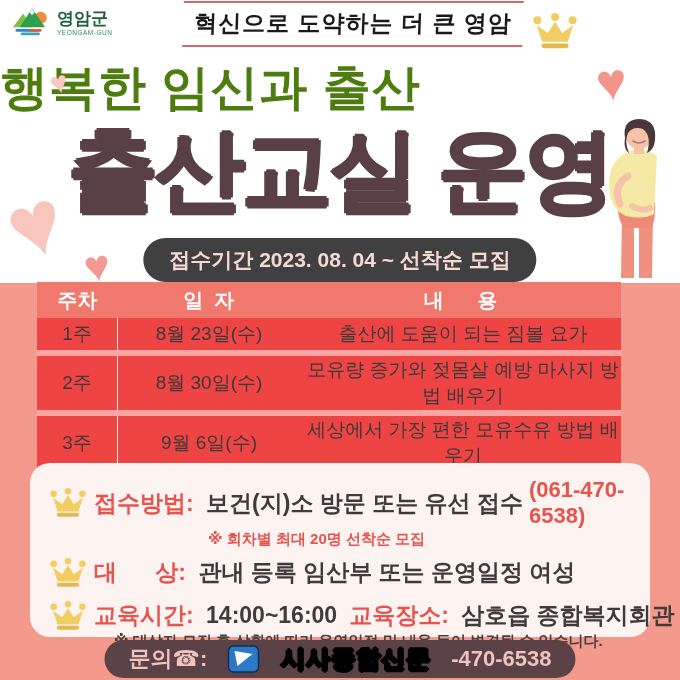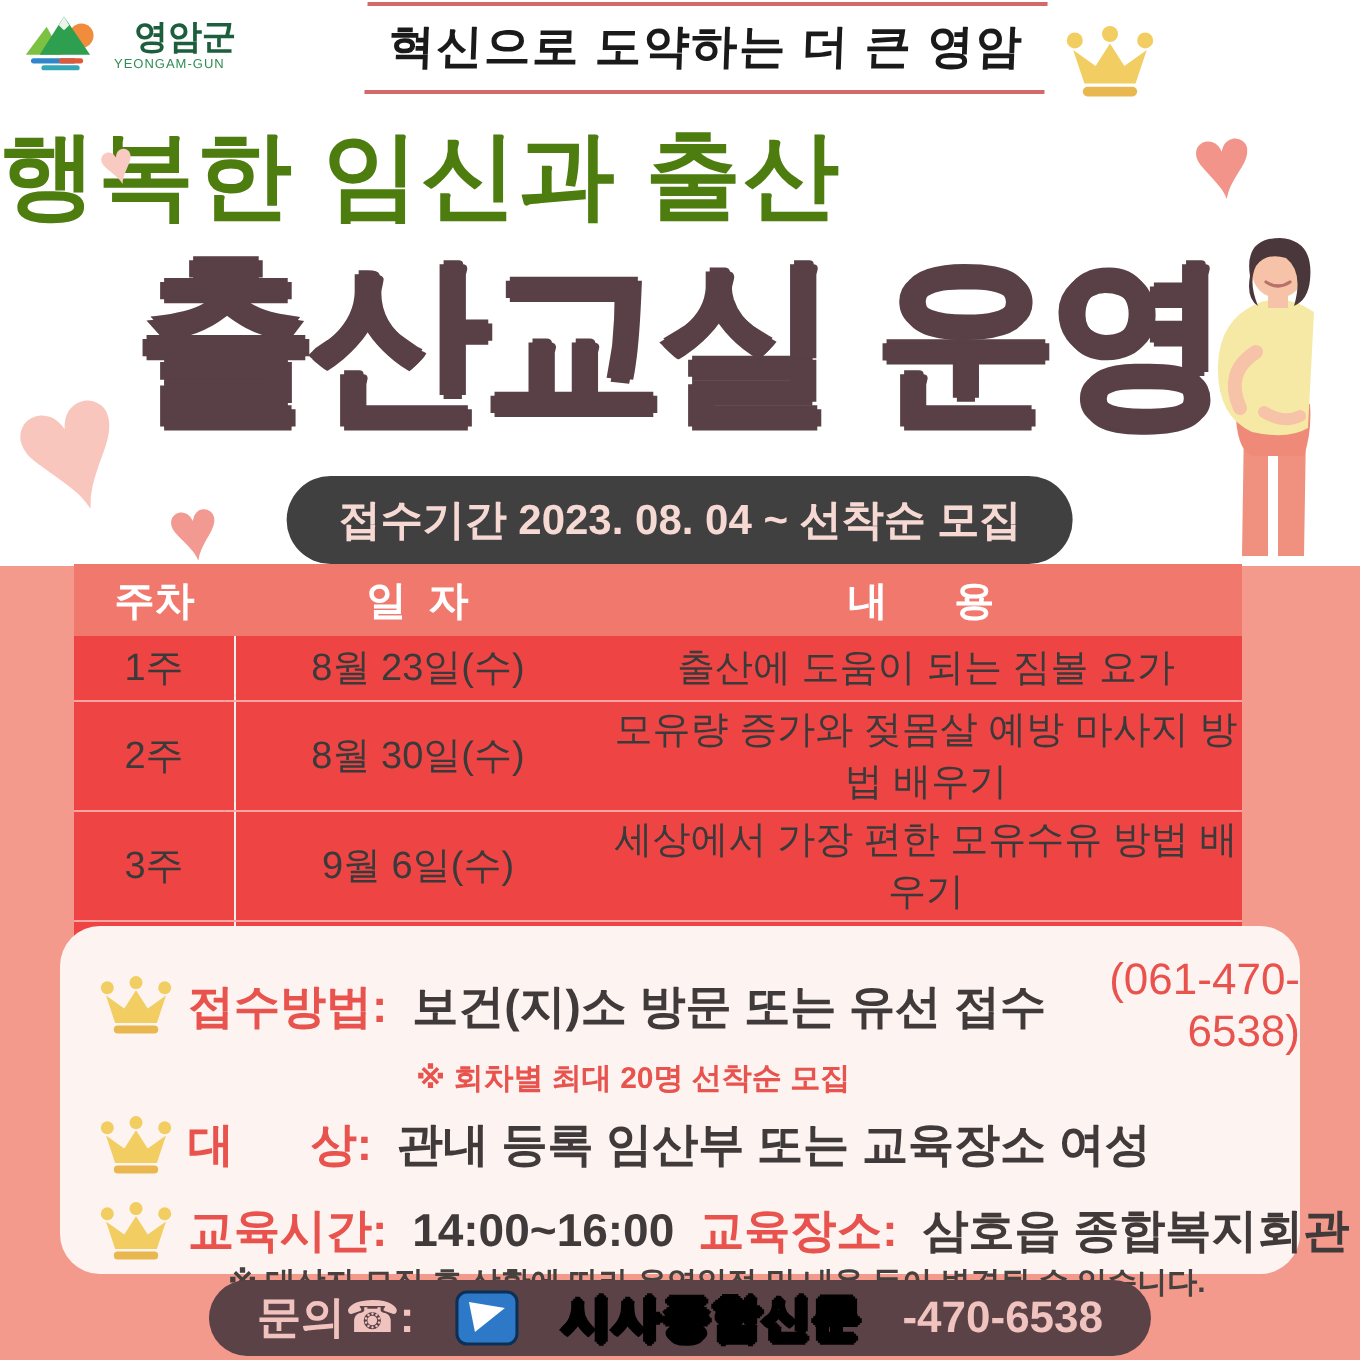--- a/index.html
+++ b/index.html
@@ -3,21 +3,21 @@
 <meta charset="utf-8">
 <style>
   html,body{margin:0;padding:0;}
   body{width:680px;height:680px;overflow:hidden;background:#fff;
        font-family:"Liberation Sans","DejaVu Sans",sans-serif;}
   .poster{position:relative;width:680px;height:680px;background:#fff;overflow:hidden;}
 
   
   .logo{position:absolute;left:12px;top:6px;display:flex;align-items:center;gap:5px;}
   .logo svg{width:40px;height:34px;}
-  .logo-name{font-size:17px;font-weight:bold;color:#1d5e3d;line-height:1;margin-left:10px;}
+  .logo-name{font-size:17px;font-weight:bold;color:#1d5e3d;line-height:1;}
   .logo-sub{font-size:6.5px;color:#2f8d55;letter-spacing:.5px;margin-top:2px;}
 
   .slogan{position:absolute;left:183px;top:1px;width:340px;padding:5px 0 6px 0;
           border-top:2px solid #d4696b;border-bottom:2px solid #d4696b;
           text-align:center;font-size:23px;font-weight:bold;color:#1a1a1a;
           letter-spacing:1px;transform:skewX(-2deg);}
 
   .crown{display:inline-block;}
   .crown svg{display:block;}
   .crown-tr{position:absolute;left:531px;top:13px;width:48px;height:38px;}
@@ -44,34 +44,34 @@
 
   
   .body-bg{position:absolute;left:0;top:283px;width:680px;height:397px;
            background:var(--salmon_bg,#f49a8d);}
 
   table.schedule{position:absolute;left:37px;top:282px;width:584px;
                  border-collapse:collapse;background:#ef4444;}
   table.schedule th{background:var(--table_header,#f0786c);color:#fff;font-size:20px;
                     font-weight:bold;height:34px;white-space:pre;text-align:center;}
   table.schedule td{font-size:19px;height:30px;color:#3a3a3a;
-                    border-bottom:1px solid #fca5a5;}
+                    border-bottom:6px solid #fca5a5;}
   table.schedule tr:last-child td{border-bottom:none;}
   td.c-week{color:#ef9188;text-align:center;width:78px;border-right:1px solid #eee;}
   td.c-date{text-align:center;width:180px;}
   td.c-content{text-align:center;padding-left:6px;}
 
   .info-box{position:absolute;left:30px;top:463px;width:620px;height:174px;
             background:var(--info_box_bg,#fdf4f2);border-radius:20px;box-sizing:border-box;
             padding:12px 0 12px 18px;}
   .info-row{display:flex;align-items:center;gap:6px;margin-top:2px;}
   .info-row .crown svg{width:40px;height:30px;}
   .lbl{color:var(--accent_red,#e8534e);font-weight:bold;font-size:23px;white-space:pre;}
   .txt{color:#403a3a;font-weight:bold;font-size:23px;white-space:pre;}
-  .phone{color:var(--accent_red,#e8534e);font-weight:normal;font-size:22px;text-align:right;}
+  .phone{color:var(--accent_red,#e8534e);font-weight:bold;font-size:22px;}
   .note{font-size:15px;font-weight:bold;margin-left:160px;margin-top:1px;}
   .note.red{color:var(--accent_red,#e8534e);}
   .note.dark{color:#46403f;margin-left:66px;}
   .gap{width:46px;}
 
   .footer-pill{position:absolute;left:50%;top:640px;transform:translateX(-50%);
                background:#5a4247;border-radius:20px;height:38px;padding:0 24px;
                display:flex;align-items:center;gap:20px;white-space:nowrap;}
   .footer-pill .plain{color:#f0c3be;font-size:22px;font-weight:bold;}
   .wm-icon svg{width:34px;height:30px;display:block;}
@@ -194,21 +194,21 @@
       <span class="crown">
         <svg viewBox="0 0 60 46">
             <circle cx="8" cy="9" r="5" fill="#f2cd62"></circle>
             <circle cx="30" cy="5" r="5" fill="#f2cd62"></circle>
             <circle cx="52" cy="9" r="5" fill="#f2cd62"></circle>
             <path d="M7 15 L14 36 L46 36 L53 15 L39 25 L30 11 L21 25 Z" fill="#f2cd62"></path>
             <rect x="13" y="38" width="34" height="6" rx="3" fill="#e8b84f"></rect>
           </svg>
       </span>
       <span class="lbl">대      상: </span>
-        <span class="txt">관내 등록 임산부 또는 교육장소 여성</span>
+        <span class="txt">관내 등록 임산부 또는 운영일정 여성</span>
     </div>
 
     <div class="info-row" style="margin-top:12px;">
       <span class="crown">
         <svg viewBox="0 0 60 46">
             <circle cx="8" cy="9" r="5" fill="#f2cd62"></circle>
             <circle cx="30" cy="5" r="5" fill="#f2cd62"></circle>
             <circle cx="52" cy="9" r="5" fill="#f2cd62"></circle>
             <path d="M7 15 L14 36 L46 36 L53 15 L39 25 L30 11 L21 25 Z" fill="#f2cd62"></path>
             <rect x="13" y="38" width="34" height="6" rx="3" fill="#e8b84f"></rect>

